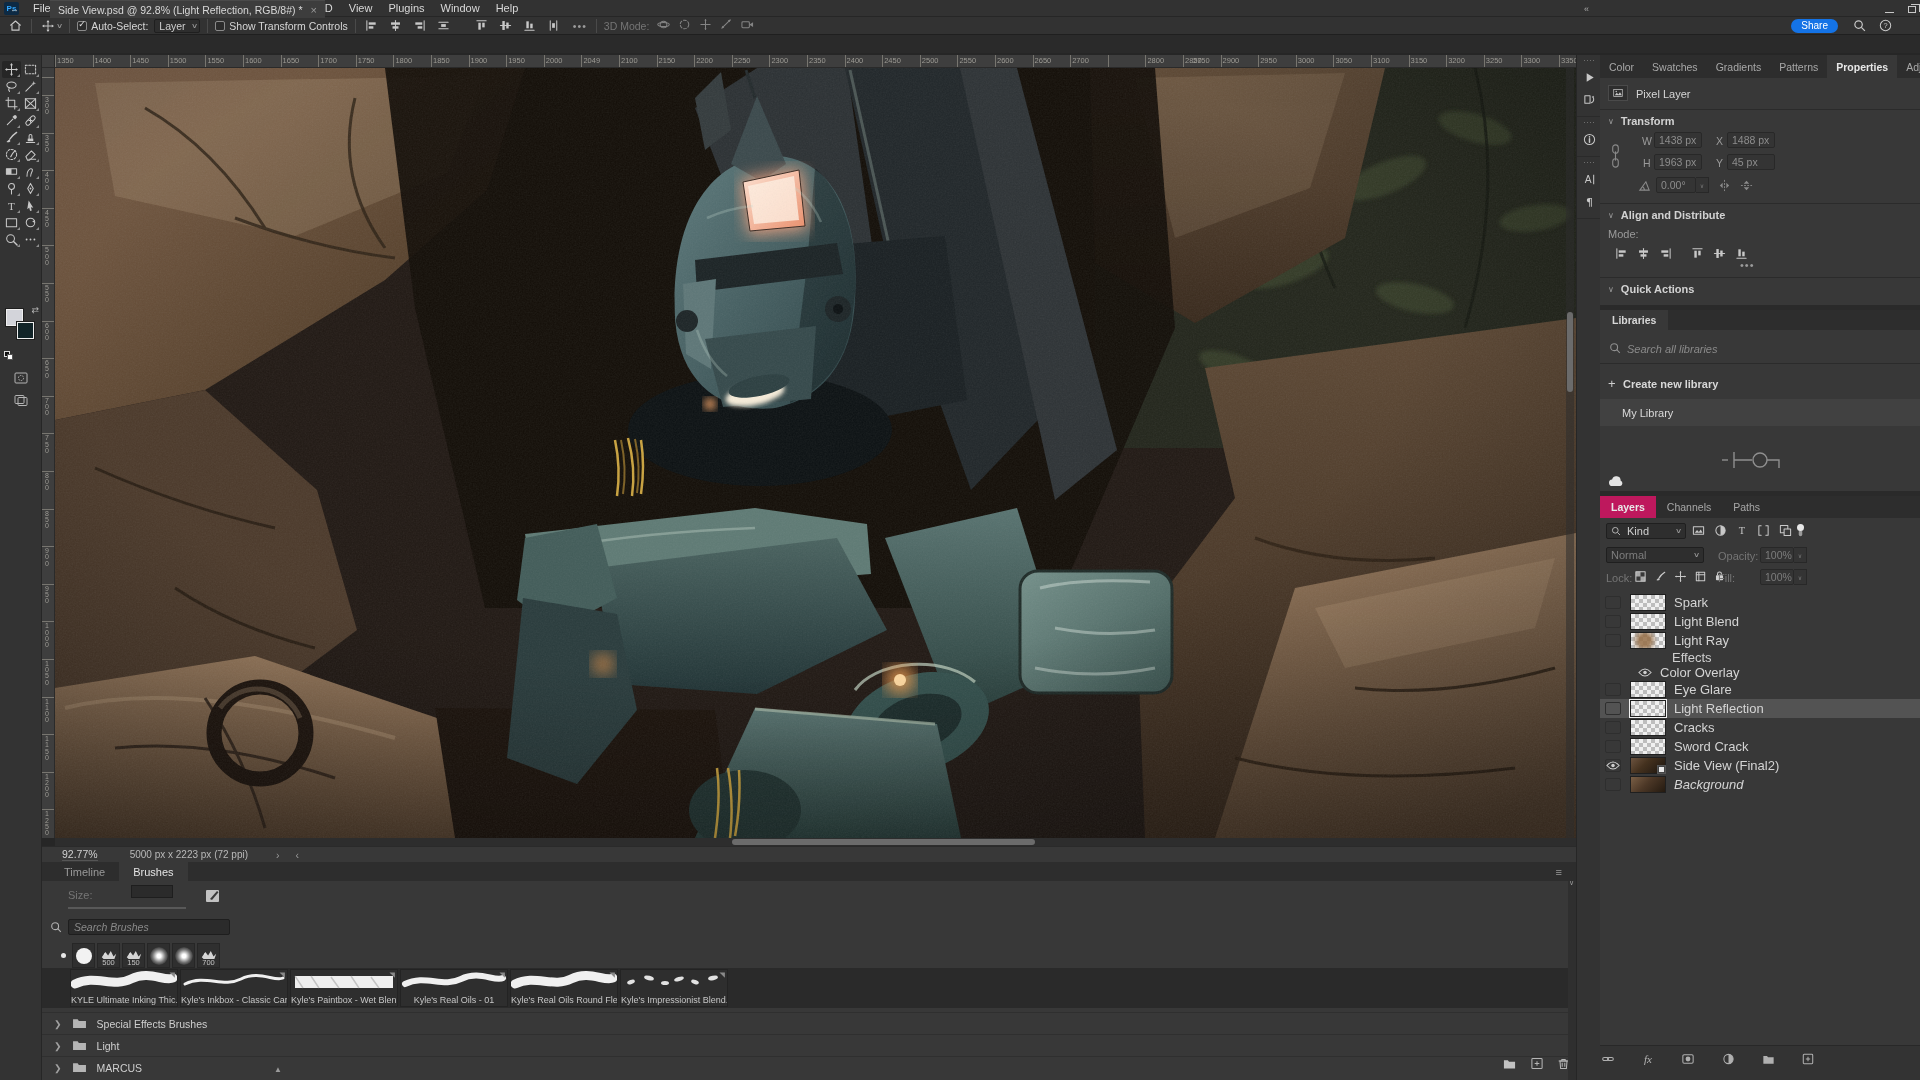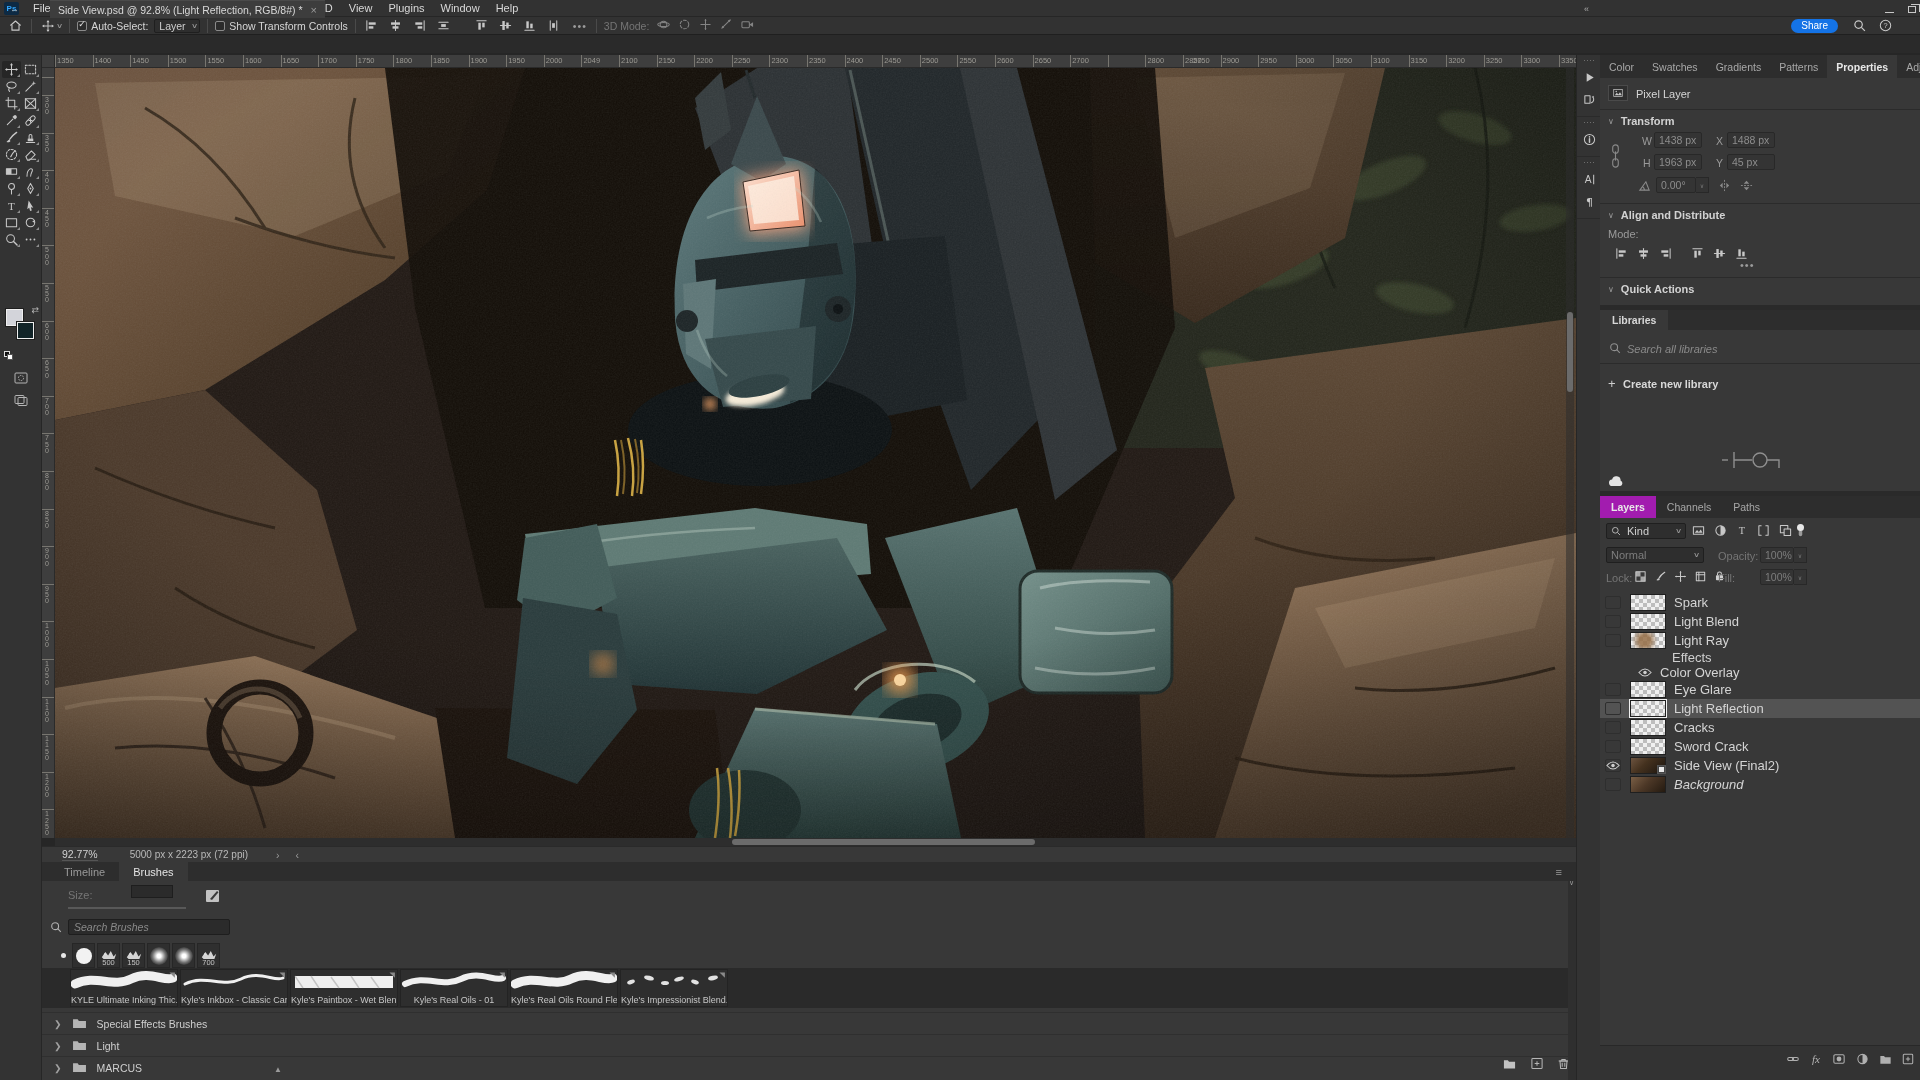--- a/index.html
+++ b/index.html
@@ -98,36 +98,36 @@
   .sec-h .chev { font-size:8px; color:#9a9a9a; font-weight:normal; }
   .divider { position:absolute; left:0; width:320px; height:1px; background:#2b2b2b; }
   .thickdiv { position:absolute; left:0; width:320px; height:5px; background:#2a2a2a; }
   .tf-label { position:absolute; font-size:10.5px; color:#9a9a9a; }
   .tf-field { position:absolute; height:16px; background:#343434; border:1px solid #282828; border-radius:2px; color:#8d8d8d; font-size:10.5px; display:flex; align-items:center; padding-left:4px; }
   .mini-dd { position:absolute; height:16px; width:13px; border:1px solid #282828; border-left:none; display:flex; align-items:center; justify-content:center; color:#7a7a7a; font-size:6px; background:#343434; }
   .align-ic { position:absolute; width:18px; height:16px; display:flex; align-items:center; justify-content:center; }
   .lib-tab { position:absolute; left:0; height:20px; background:#383838; display:flex; align-items:center; padding:0 12px; font-size:10.5px; font-weight:bold; color:#d8d8d8; }
   .mylib { position:absolute; left:0; width:320px; height:27px; background:#414141; display:flex; align-items:center; padding-left:22px; font-size:11px; color:#dadada; }
   .lyr-tab { padding:0 11px; height:22px; display:flex; align-items:center; font-size:10.5px; color:#a8a8a8; }
-  .lyr-tab.active { background:#a21caf; color:#e8e8e8; font-weight:bold; }
+  .lyr-tab.active { background:#be185d; color:#e8e8e8; font-weight:bold; }
   .layer-row { position:absolute; left:0; width:320px; height:19px; display:flex; align-items:center; }
   .layer-row.selected { background:#535353; }
   .eyebox { width:16px; height:13px; margin-left:5px; border:1px solid #2e2e2e; border-radius:2px; display:flex; align-items:center; justify-content:center; }
   .lthumb { width:36px; height:17px; margin-left:9px; border:1px solid #1f1f1f;
       background-color:#f0f0f0;
       background-image:linear-gradient(45deg,#bdbdbd 25%,transparent 25%,transparent 75%,#bdbdbd 75%),linear-gradient(45deg,#bdbdbd 25%,transparent 25%,transparent 75%,#bdbdbd 75%);
       background-size:8px 8px; background-position:0 0,4px 4px; position:relative; }
   .lthumb.photo { background:linear-gradient(135deg,#6d5440 0%,#45321f 40%,#1b140e 100%); }
   .lthumb.photo-bg { background:linear-gradient(135deg,#7a5f46 0%,#4d3827 45%,#241a10 100%); }
   .lthumb.checker-art:after { content:""; position:absolute; inset:0; background:radial-gradient(circle at 40% 50%, rgba(150,110,70,.85) 0 25%, transparent 60%); }
   .lthumb.selected-thumb { outline:1px solid #f0f0f0; }
   .so-badge { position:absolute; right:-1px; bottom:-1px; width:9px; height:9px; background:#e8e8e8; border:1px solid #555; display:flex; align-items:center; justify-content:center; }
   .so-badge:before { content:""; width:5px; height:5px; border:1px solid #444; }
   .lname { margin-left:8px; font-size:13px; color:#d4d4d4; white-space:nowrap;text-align:center; }
-  .layers-bottombar { position:absolute; left:0; top:990px; width:320px; height:35px; background:#333333; border-top:1px solid #282828; display:flex; align-items:flex-start; justify-content:flex-end; gap:7px; padding:6px 4px 0 0; }
+  .layers-bottombar { position:absolute; left:0; top:990px; width:320px; height:35px; background:#333333; border-top:1px solid #282828; display:flex; align-items:flex-start; gap:24px; padding:6px 24px 0 0; }
   .lb-ic { width:16px; height:14px; display:flex; align-items:center; justify-content:center; }
   .fx-text { font-style:italic; font-size:11px; color:#b5b5b5; font-family:"Liberation Serif", serif; }
 </style>
 </head>
 <body>
 
 <div id="menubar">
   <span class="ps-badge">Ps</span>
   <span id="menu-items" style="display:flex">
       <span class="mitem">File</span>
@@ -1186,20 +1186,21 @@
         <g fill="none" stroke="#8f8f8f" stroke-width="1.3">
           <circle cx="6" cy="6" r="4"></circle>
           <path d="M9 9l3.6 3.6"></path>
         </g>
       </svg>
   </span>
   <span class="abs" style="left:27px; top:288px; font-style:italic; color:#8a8a8a;">Search all libraries</span>
   <div class="divider" style="top:308px;"></div>
   <span class="abs" style="left:8px; top:321px; color:#cfcfcf; font-size:13px;">+</span>
   <span class="abs" style="left:23px; top:323px; font-weight:bold; color:#d8d8d8;">Create new library</span>
+  <div class="mylib" style="top:344px;">My Library</div>
   <div class="abs" style="left:120px; top:392px;">
     <svg viewBox="0 0 80 26" width="80" height="26">
         <g fill="none" stroke="#8f8f8f" stroke-width="1.4">
           <path d="M2 13h6"></path>
           <path d="M14 5v16M14 13h18"></path>
           <circle cx="40" cy="13" r="7"></circle>
           <path d="M47 13h12v8"></path>
         </g>
       </svg>
   </div>

